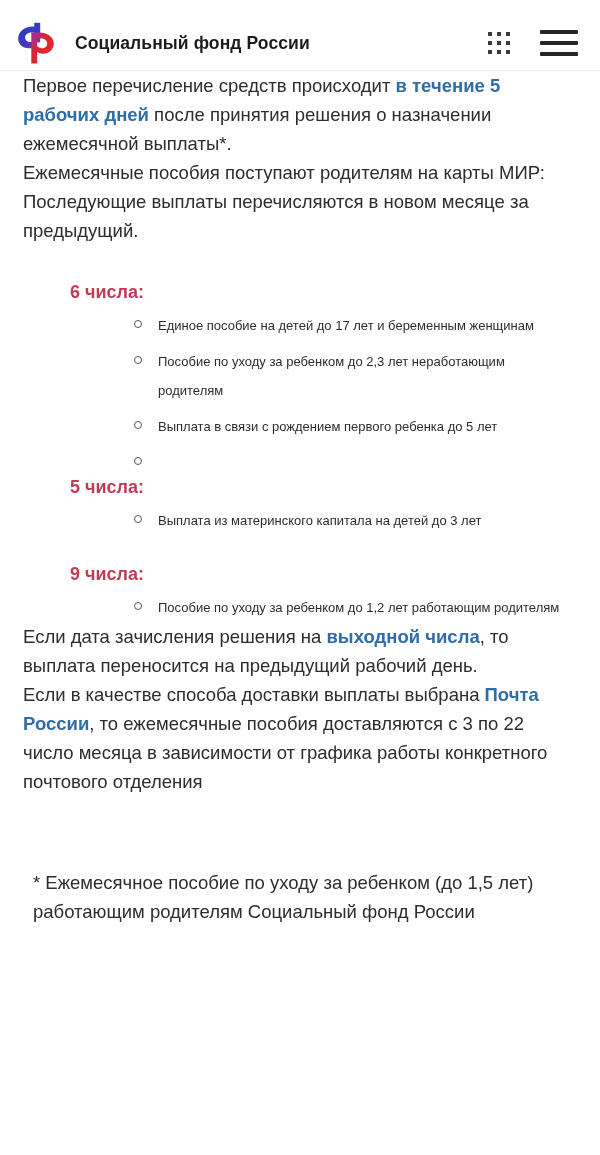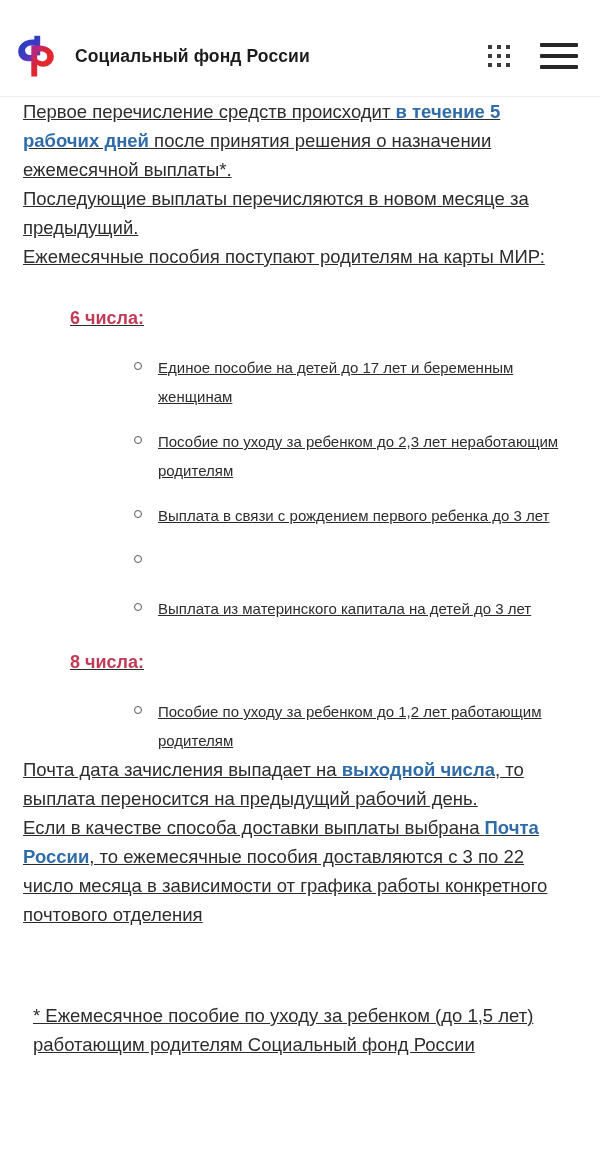--- a/index.html
+++ b/index.html
@@ -11,21 +11,21 @@
     width: 600px;
     height: 1155px;
     overflow: hidden;
     font-family: "Liberation Sans", "DejaVu Sans", sans-serif;
     color: #2b2b2b;
     -webkit-font-smoothing: antialiased;
   }
 
   
   .site-header {
-    height: 97px;
+    height: 71px;
     box-sizing: border-box;
     border-bottom: 1px solid #eceff1;
     display: flex;
     align-items: center;
     padding: 16px 22px 0 14px;
     background: #ffffff;
   }
   .brand {
     display: flex;
     align-items: center;
@@ -76,21 +76,20 @@
     display: block;
     height: 4px;
     border-radius: 1px;
     background: #262626;
   }
 
   
   .article {
     padding: 0 23px;
     box-sizing: border-box;
-    text-decoration: underline;
   }
   p.para {
     margin: 0;
     padding: 0;
     font-size: 18.5px;
     line-height: 29px;
     color: #2d2d2d;
   }
   .p-first { padding-top: 22px; }
   .p-gap   { padding-top: 29px; }
@@ -116,25 +115,24 @@
   }
 
   ul.benefit-list {
     list-style: none;
     margin: 0;
     padding: 6px 0 0 0;
   }
   ul.benefit-list li {
     position: relative;
     padding: 0 12px 0 135px;
-    font-size: 15px;
+    font-size: 13px;
     line-height: 29px;
     color: #2d2d2d;
     margin-bottom: 7px;
-    margin-top: 16px;
   }
   ul.benefit-list li:last-child { margin-bottom: 0; }
   ul.benefit-list li .marker {
     position: absolute;
     left: 111px;
     top: 9px;
     width: 8px;
     height: 8px;
     border: 1.4px solid #555;
     border-radius: 50%;
@@ -197,48 +195,49 @@
       <span></span>
     </div>
   </div>
 
 </header>
 
 <main class="article">
 
   <p class="para p-first"><span>Первое перечисление средств происходит </span><a class="link">в течение 5 рабочих дней</a><span> после принятия решения о назначении ежемесячной выплаты*.</span></p>
 
+  <p class="para p-gap">Ежемесячные пособия поступают родителям на карты МИР:</p>
+
   <p class="para p-gap">Последующие выплаты перечисляются в новом месяце за предыдущий.</p>
-
-  <p class="para p-gap">Ежемесячные пособия поступают родителям на карты МИР:</p>
 
   <section class="date-block first">
     <h3 class="date-head">6 числа:</h3>
     <ul class="benefit-list">
       <li><span class="marker"></span><span>Единое пособие на детей до 17 лет и беременным женщинам</span></li>
       <li><span class="marker"></span><span>Пособие по уходу за ребенком до 2,3 лет неработающим родителям</span></li>
-      <li><span class="marker"></span><span>Выплата в связи с рождением первого ребенка до 3 лет</span></li>
+      <li><span class="marker"></span><span>Выплата в связи с рождением первого ребенка до 5 лет</span></li>
       <li><span class="marker"></span></li>
     </ul>
   </section>
 
   <section class="date-block">
+    <h3 class="date-head">5 числа:</h3>
     <ul class="benefit-list">
       <li><span class="marker"></span><span>Выплата из материнского капитала на детей до 3 лет</span></li>
     </ul>
   </section>
 
   <section class="date-block">
-    <h3 class="date-head">8 числа:</h3>
+    <h3 class="date-head">9 числа:</h3>
     <ul class="benefit-list">
       <li><span class="marker"></span><span>Пособие по уходу за ребенком до 1,2 лет работающим родителям</span></li>
     </ul>
   </section>
 
-  <p class="para p-gap"><span>Почта дата зачисления выпадает на </span><a class="link">выходной числа</a><span>, то выплата переносится на предыдущий рабочий день.</span></p>
+  <p class="para p-gap"><span>Если дата зачисления решения на </span><a class="link">выходной числа</a><span>, то выплата переносится на предыдущий рабочий день.</span></p>
 
   <p class="para p-gap"><span>Если в качестве способа доставки выплаты выбрана </span><a class="link">Почта России</a><span>, то ежемесячные пособия доставляются с 3 по 22 число месяца в зависимости от графика работы конкретного почтового отделения</span></p>
 
   <div class="footnote-wrap">
     <p class="footnote">* Ежемесячное пособие по уходу за ребенком (до 1,5 лет) работающим родителям Социальный фонд России</p>
   </div>
 
 </main>
 
 </body></html>

